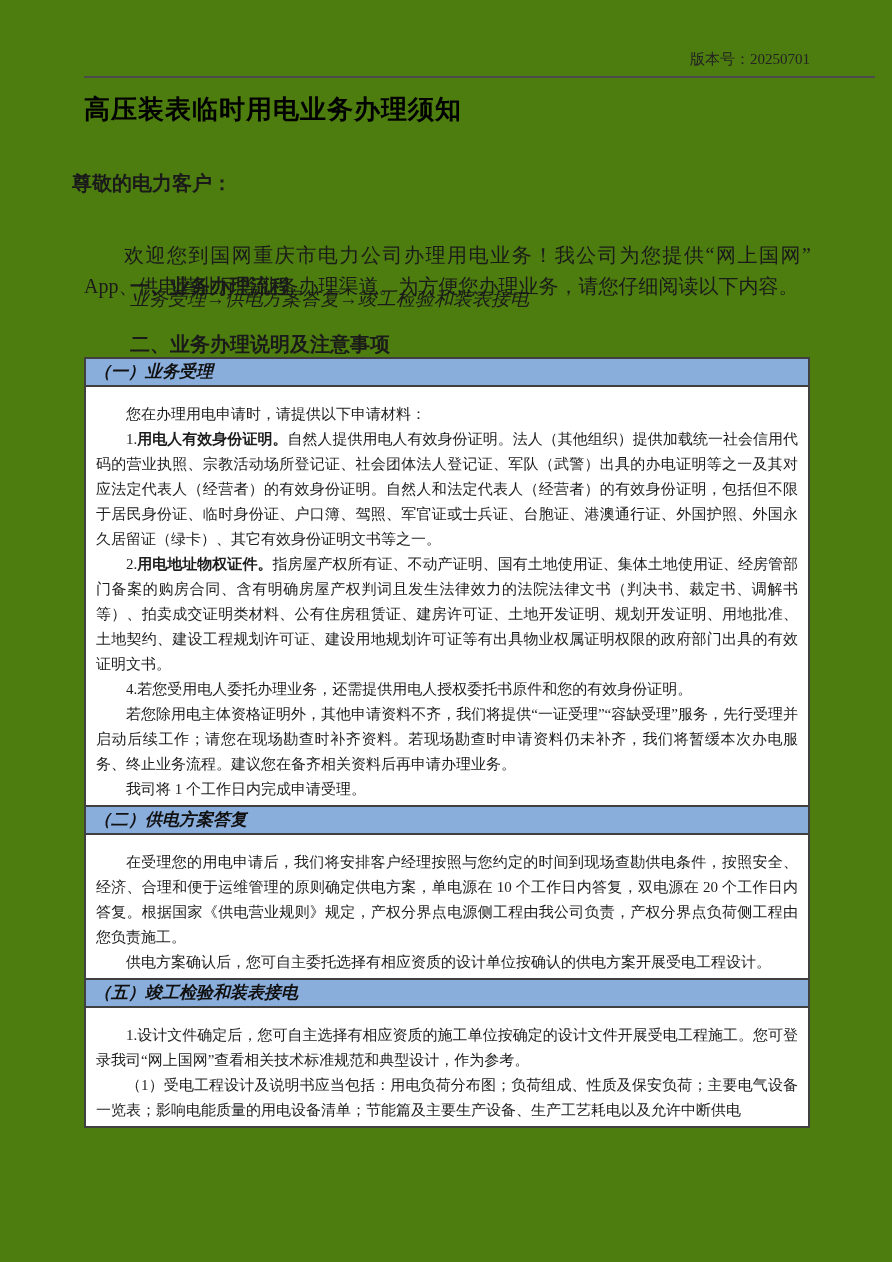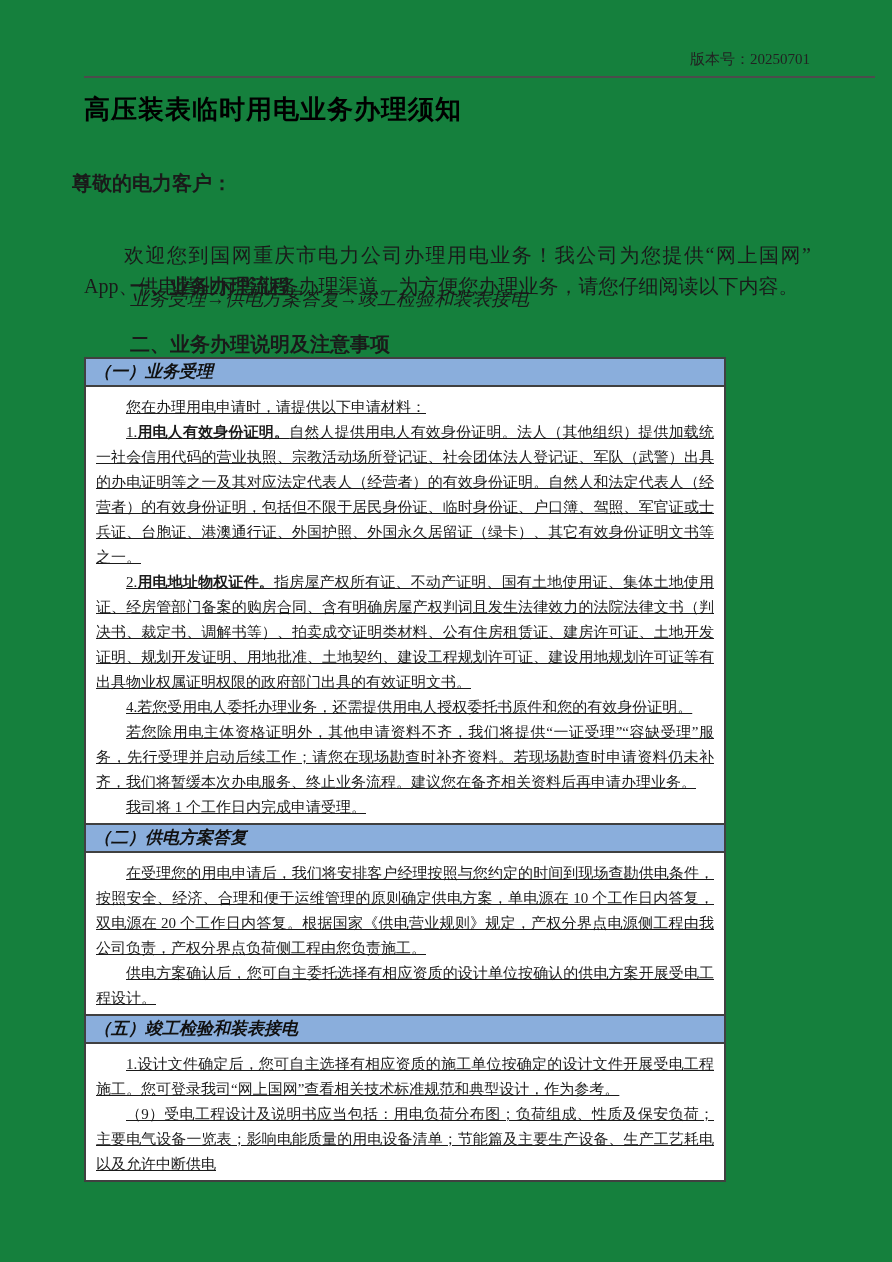--- a/index.html
+++ b/index.html
@@ -9,21 +9,21 @@
   }
   *{margin:0;padding:0;box-sizing:border-box;}
   html,body{background:#ffffff;}
   body{
     width:892px;height:1262px;
     font-family:"Liberation Serif","DejaVu Serif",serif;
     color:var(--text);
     position:relative;
     overflow:hidden;
   }
-  .page{position:absolute;inset:0;background:#15803d;}
+  .page{position:absolute;inset:0;background:#4d7c0f;}
 
   .version{
     position:absolute;top:50px;right:82px;
     font-size:15px;color:#222;
     font-family:"Liberation Serif","DejaVu Serif",serif;
   }
   .header-rule{
     position:absolute;top:76px;left:84px;width:791px;
     border-top:2px solid #4c4c4c;height:0;
   }
@@ -51,37 +51,36 @@
     position:absolute;top:286px;left:130px;
     font-size:19px;font-style:italic;
   }
   .notes-heading{
     position:absolute;top:331px;left:130px;
     font-family:"Liberation Sans","DejaVu Sans",sans-serif;
     font-weight:bold;font-size:20px;text-align:center;
   }
 
   .notice-box{
-    position:absolute;top:357px;left:84px;width:642px;
+    position:absolute;top:357px;left:84px;width:726px;
     border:2px solid var(--box-border);
     background:#fff;
   }
   .sec-header{
     background:var(--header-bg);
     border-bottom:2px solid var(--box-border);
     padding:2px 8px 2px 8px;
     font-size:17px;font-weight:bold;font-style:italic;
     line-height:22px;color:#111;
   }
   .section:not(:first-child) .sec-header{
     border-top:2px solid var(--box-border);
   }
   .sec-body{
-    padding:8px 10px 3px 10px;
-    text-decoration:underline;
+    padding:15px 10px 3px 10px;
   }
   .sec-body p{
     font-size:15px;line-height:25px;
     text-indent:2em;text-align:justify;
     color:#1c1c1c;
   }
   .sec-body p b{font-weight:bold;}
 </style>
 </head>
 <body>
@@ -119,18 +118,18 @@
       <div class="sec-body">
         <p><span>在受理您的用电申请后，我们将安排客户经理按照与您约定的时间到现场查勘供电条件，按照安全、经济、合理和便于运维管理的原则确定供电方案，单电源在 10 个工作日内答复，双电源在 20 个工作日内答复。根据国家《供电营业规则》规定，产权分界点电源侧工程由我公司负责，产权分界点负荷侧工程由您负责施工。</span></p>
         <p><span>供电方案确认后，您可自主委托选择有相应资质的设计单位按确认的供电方案开展受电工程设计。</span></p>
       </div>
     </div>
 
     <div class="section">
       <div class="sec-header">（五）竣工检验和装表接电</div>
       <div class="sec-body">
         <p><span>1.设计文件确定后，您可自主选择有相应资质的施工单位按确定的设计文件开展受电工程施工。您可登录我司“网上国网”查看相关技术标准规范和典型设计，作为参考。</span></p>
-        <p><span>（9）受电工程设计及说明书应当包括：用电负荷分布图；负荷组成、性质及保安负荷；主要电气设备一览表；影响电能质量的用电设备清单；节能篇及主要生产设备、生产工艺耗电以及允许中断供电</span></p>
+        <p><span>（1）受电工程设计及说明书应当包括：用电负荷分布图；负荷组成、性质及保安负荷；主要电气设备一览表；影响电能质量的用电设备清单；节能篇及主要生产设备、生产工艺耗电以及允许中断供电</span></p>
       </div>
     </div>
 
   </div>
 </div>
 
 </body></html>

